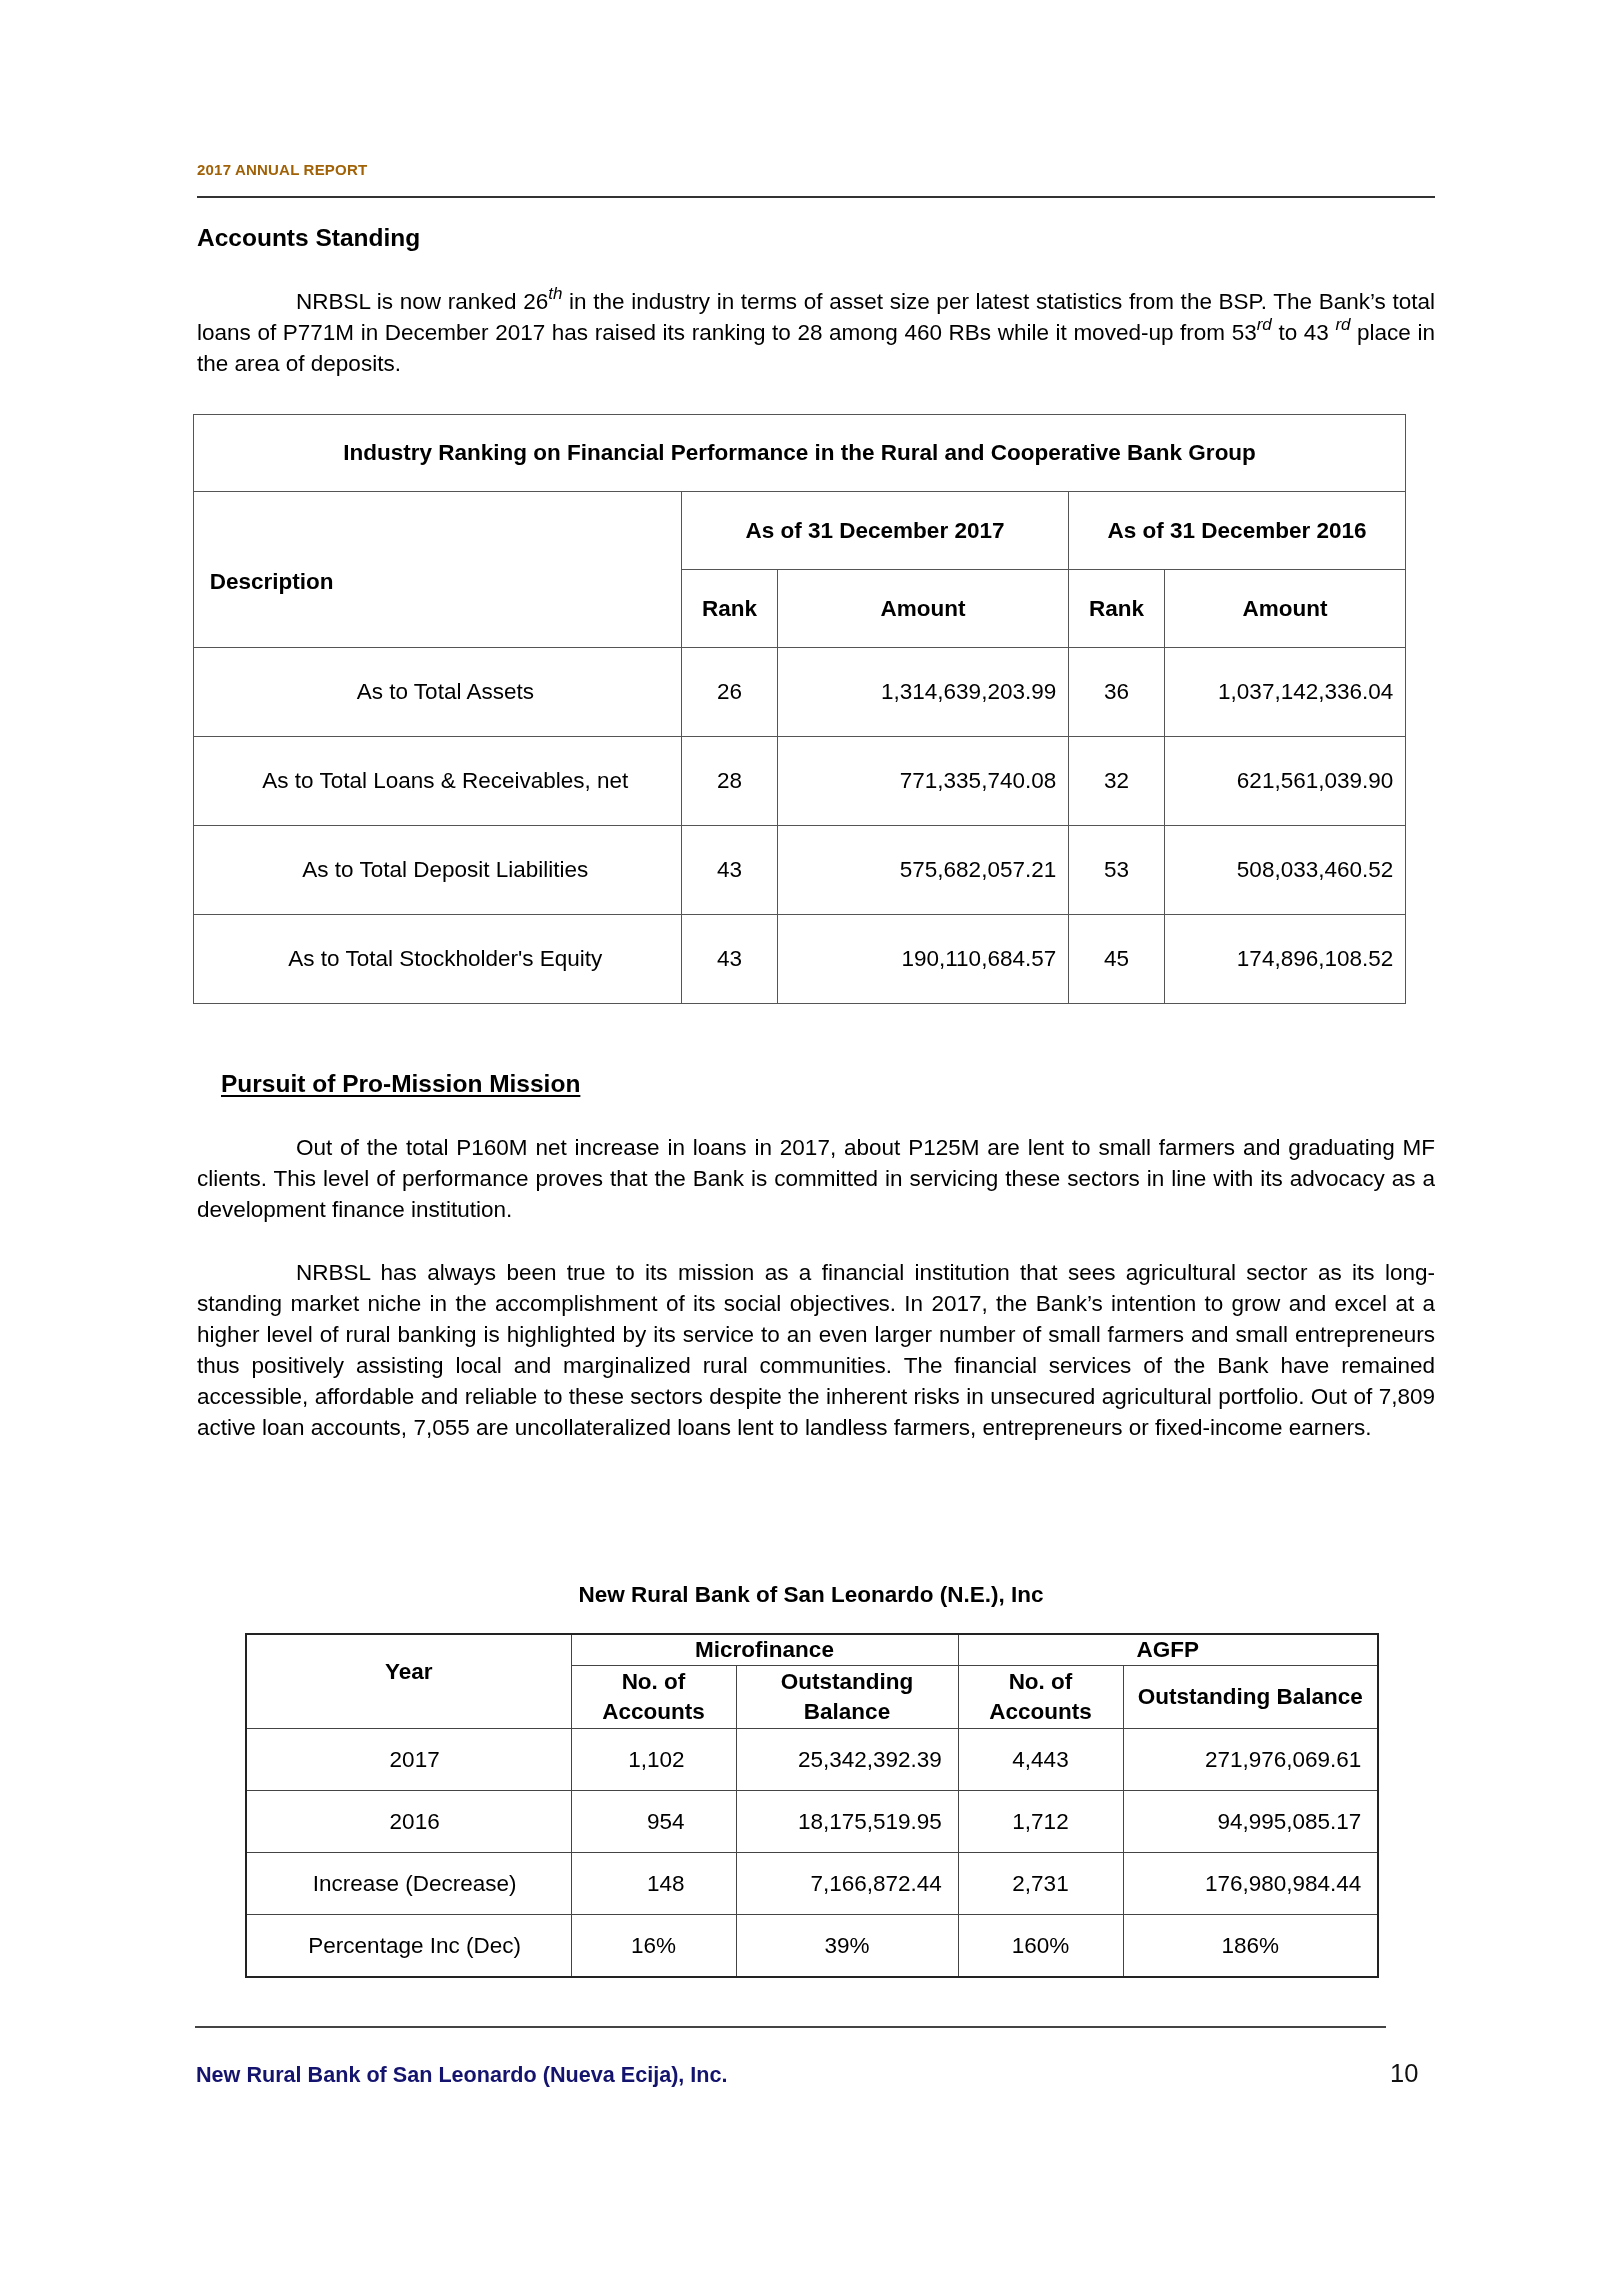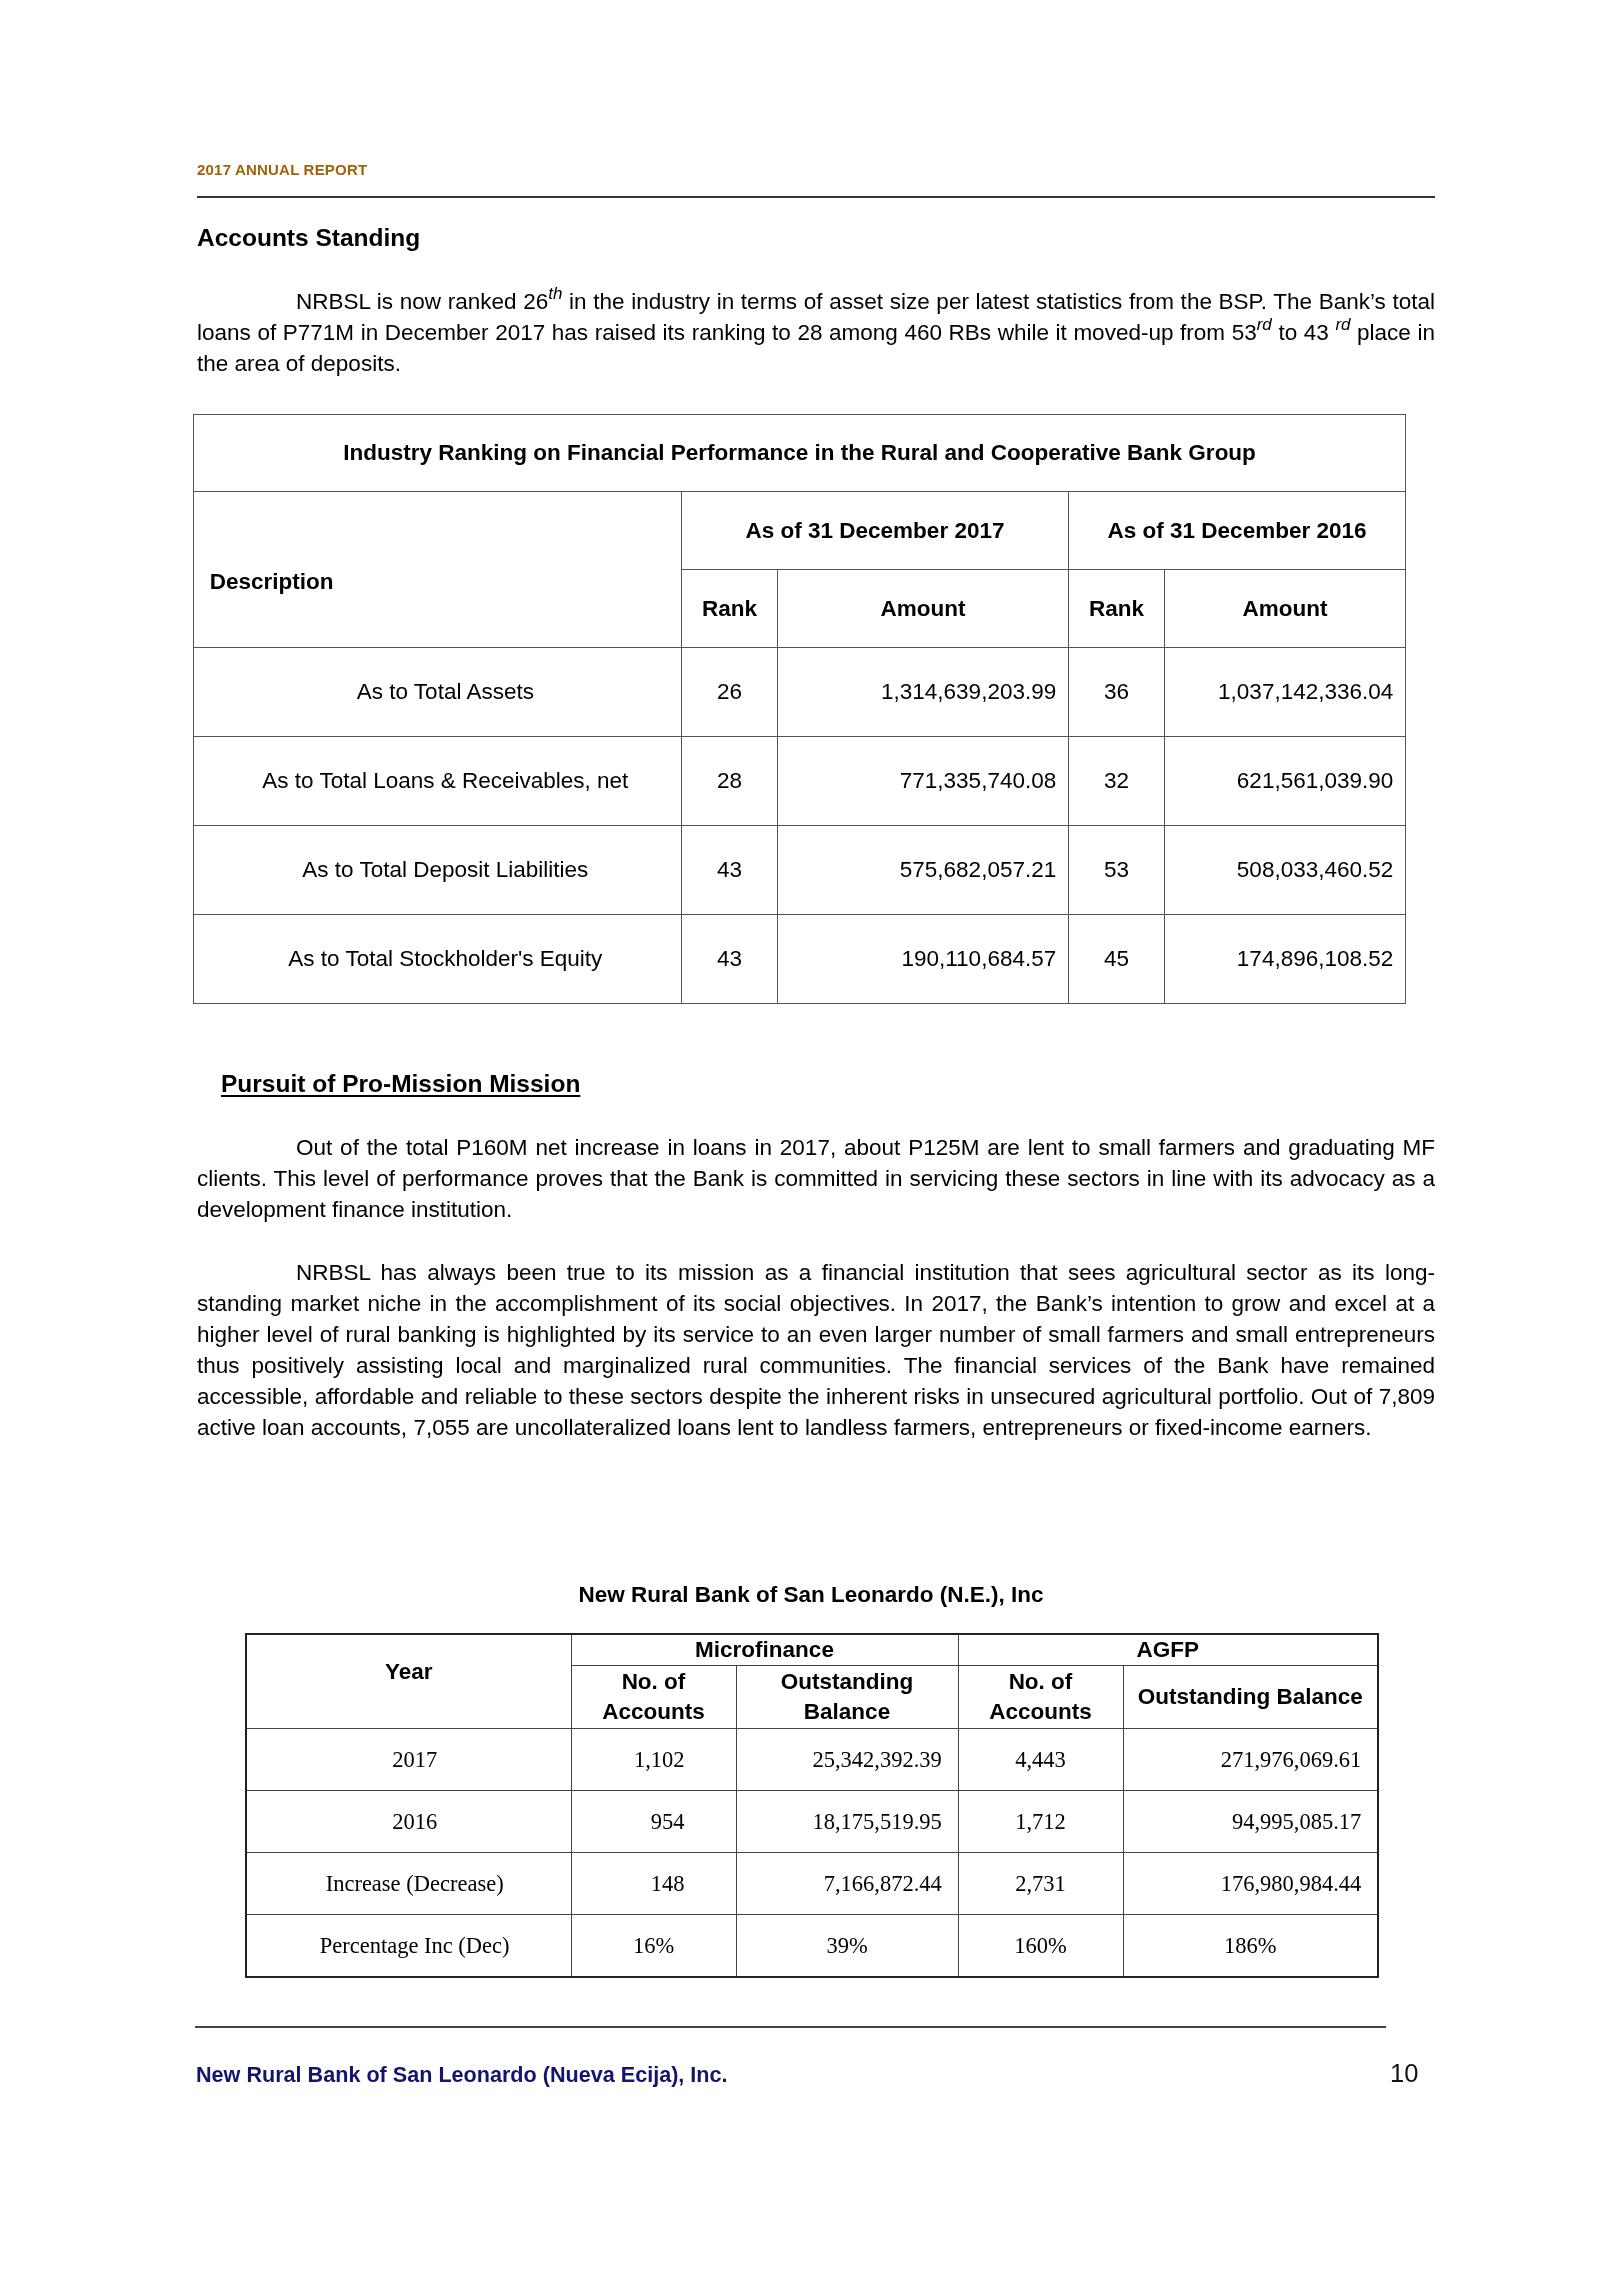--- a/index.html
+++ b/index.html
@@ -26,21 +26,21 @@
   #t1 .d { padding-left:15.7px; }
   #t1 .rank { text-align:center; }
   #t1 .amt { text-align:right; padding-right:11.8px; }
 
   
   .t2-cap { left:245px; width:1132px; text-align:center; font-weight:bold; font-size:22.5px; line-height:30px; }
   #t2 { left:245px; top:1633px; width:1132px; border:2.9px solid #222; }
   #t2 td { border:1.5px solid #444; }
   #t2 .h { font-weight:bold; text-align:center; line-height:30px; }
   #t2 .grp td { height:30px; }
-  #t2 .r td { height:61px;font-family:Liberation Serif, serif; }
+  #t2 .r td { height:61px; }
   #t2 .y { padding-left:11.8px; }
   #t2 .n1 { text-align:right; padding-right:51px; }
   #t2 .b1 { text-align:right; padding-right:15.7px; }
   #t2 .n2 { text-align:center; }
   #t2 .b2 { text-align:right; padding-right:15.7px; }
   #t2 .c { text-align:center; padding-right:0; }
 
   .ftr-rule { left:195px; top:2026px; width:1191px; height:0; border-top:2.5px solid #444; }
   .ftr-text { left:196px; top:2062px; font-size:21.6px; font-weight:bold; color:#14146e; }
   .ftr-page { left:1390px; top:2059px; font-size:25.5px; color:#111; }

